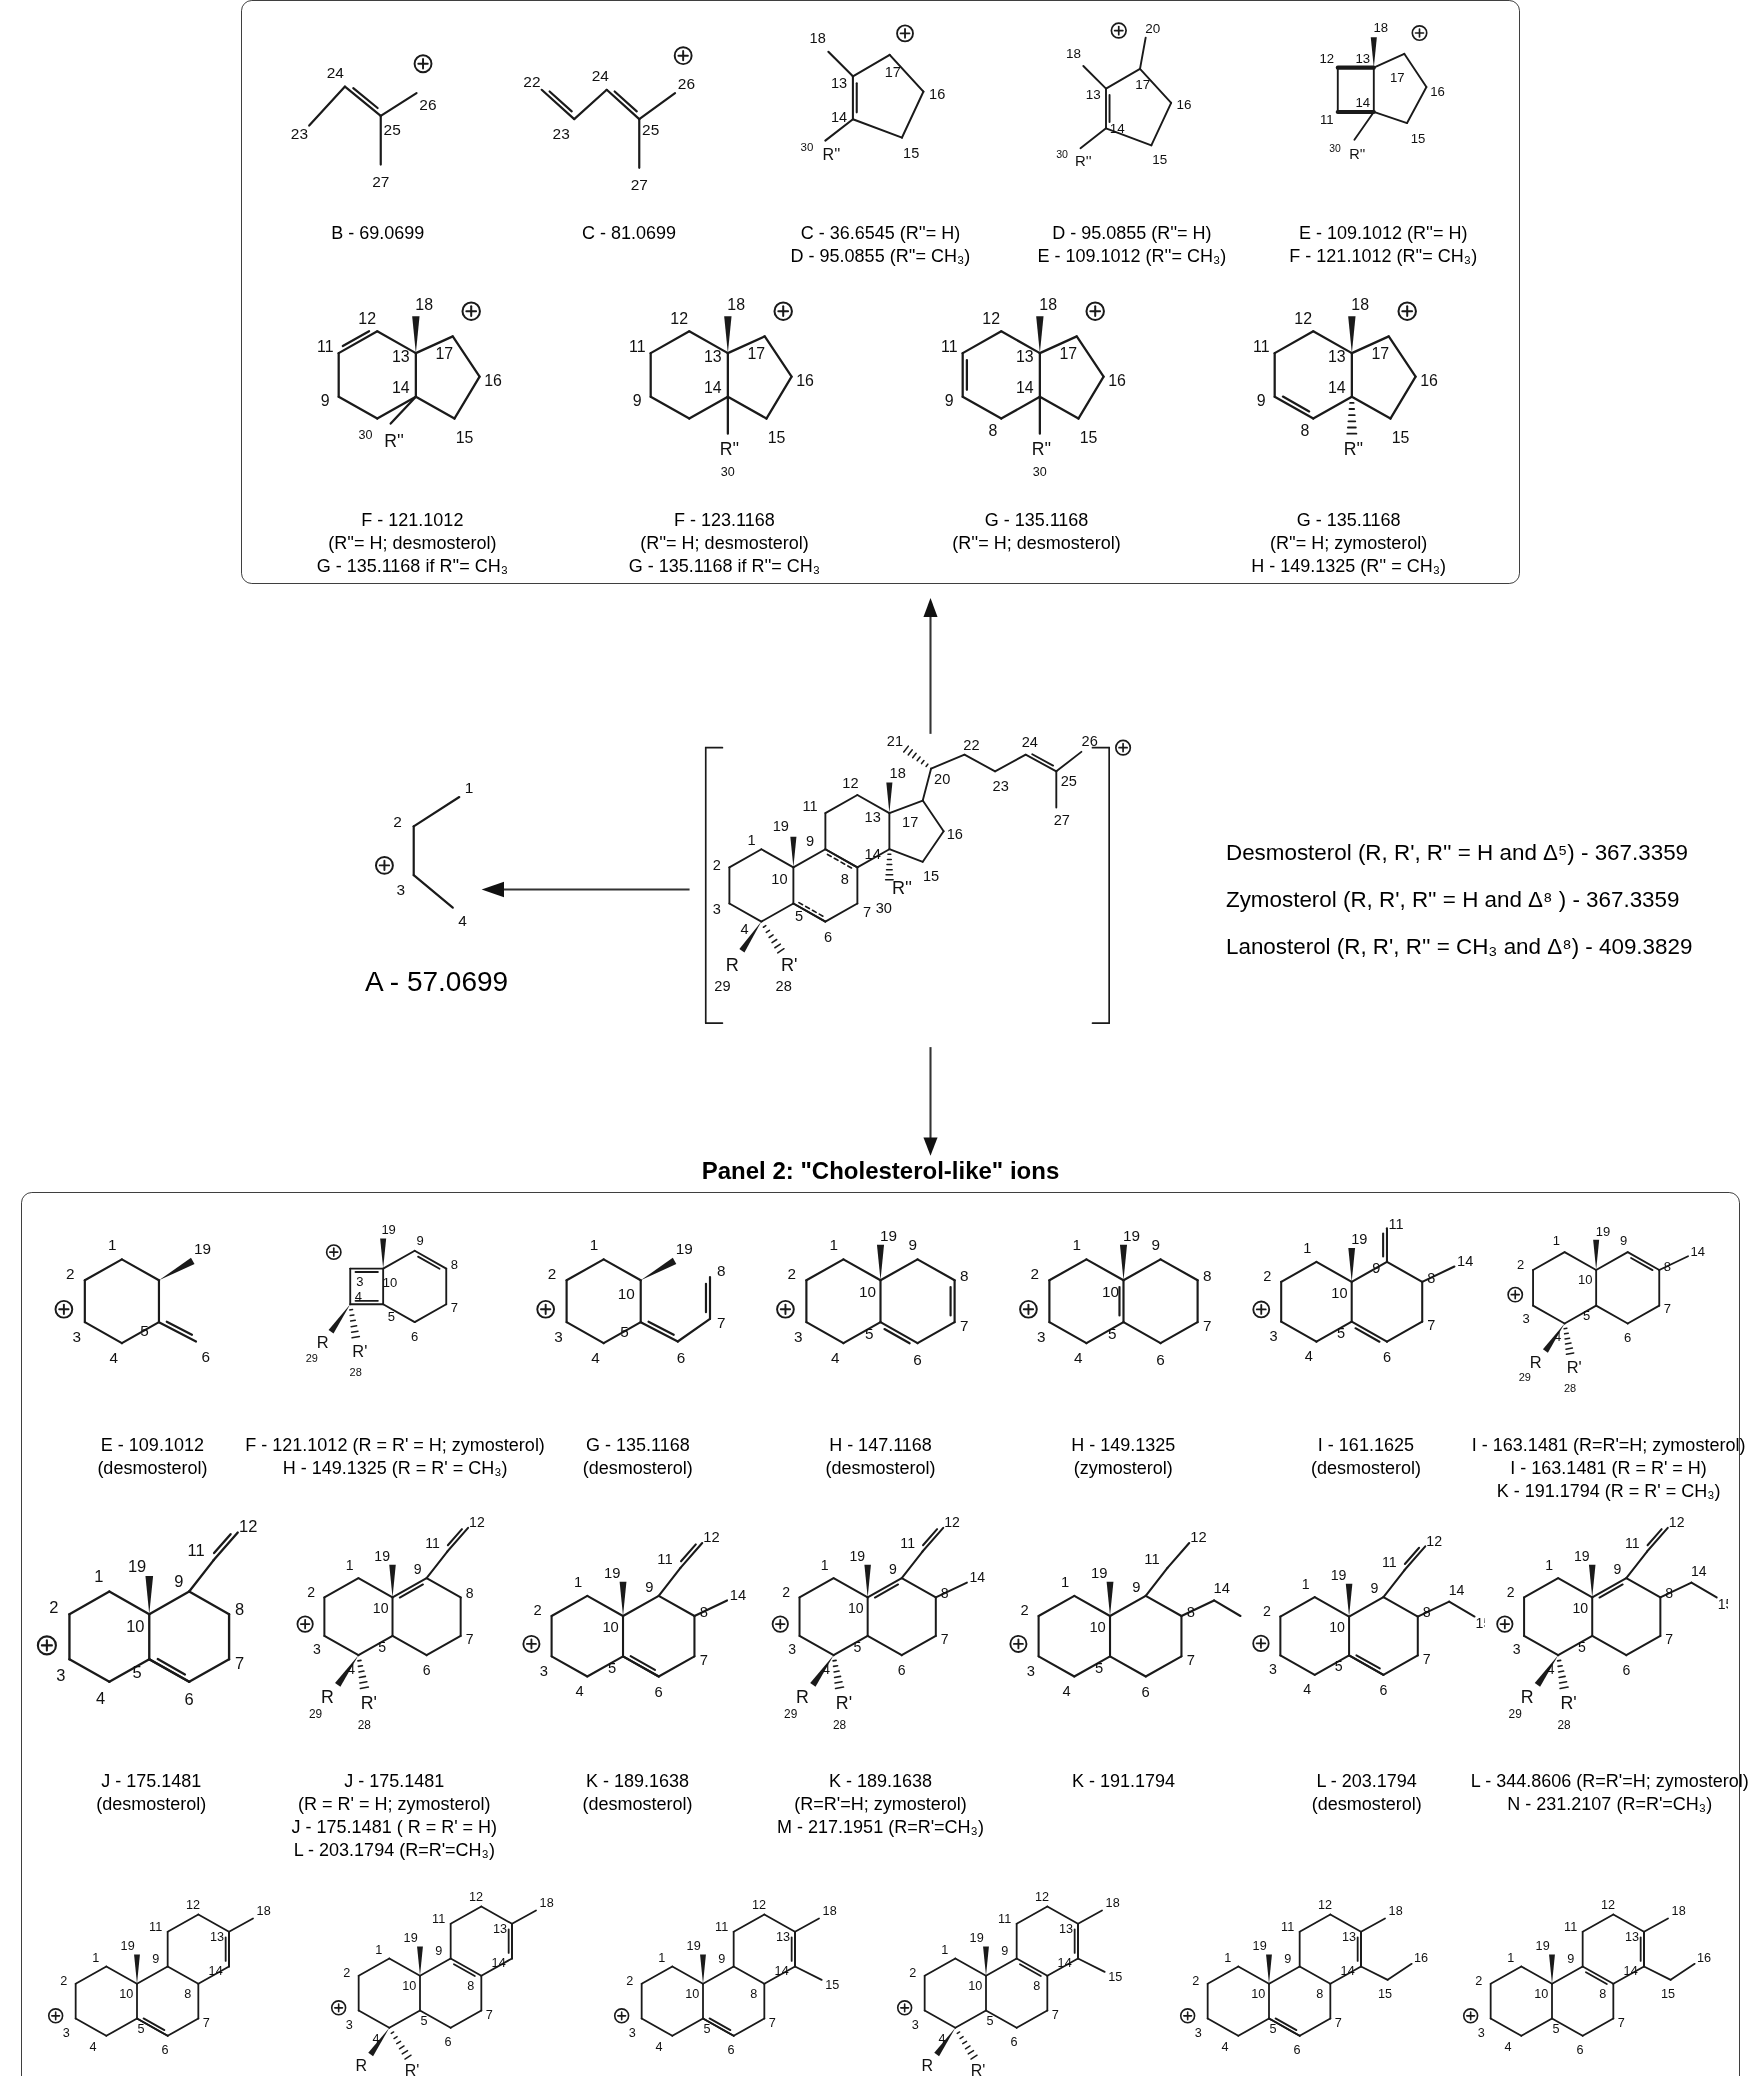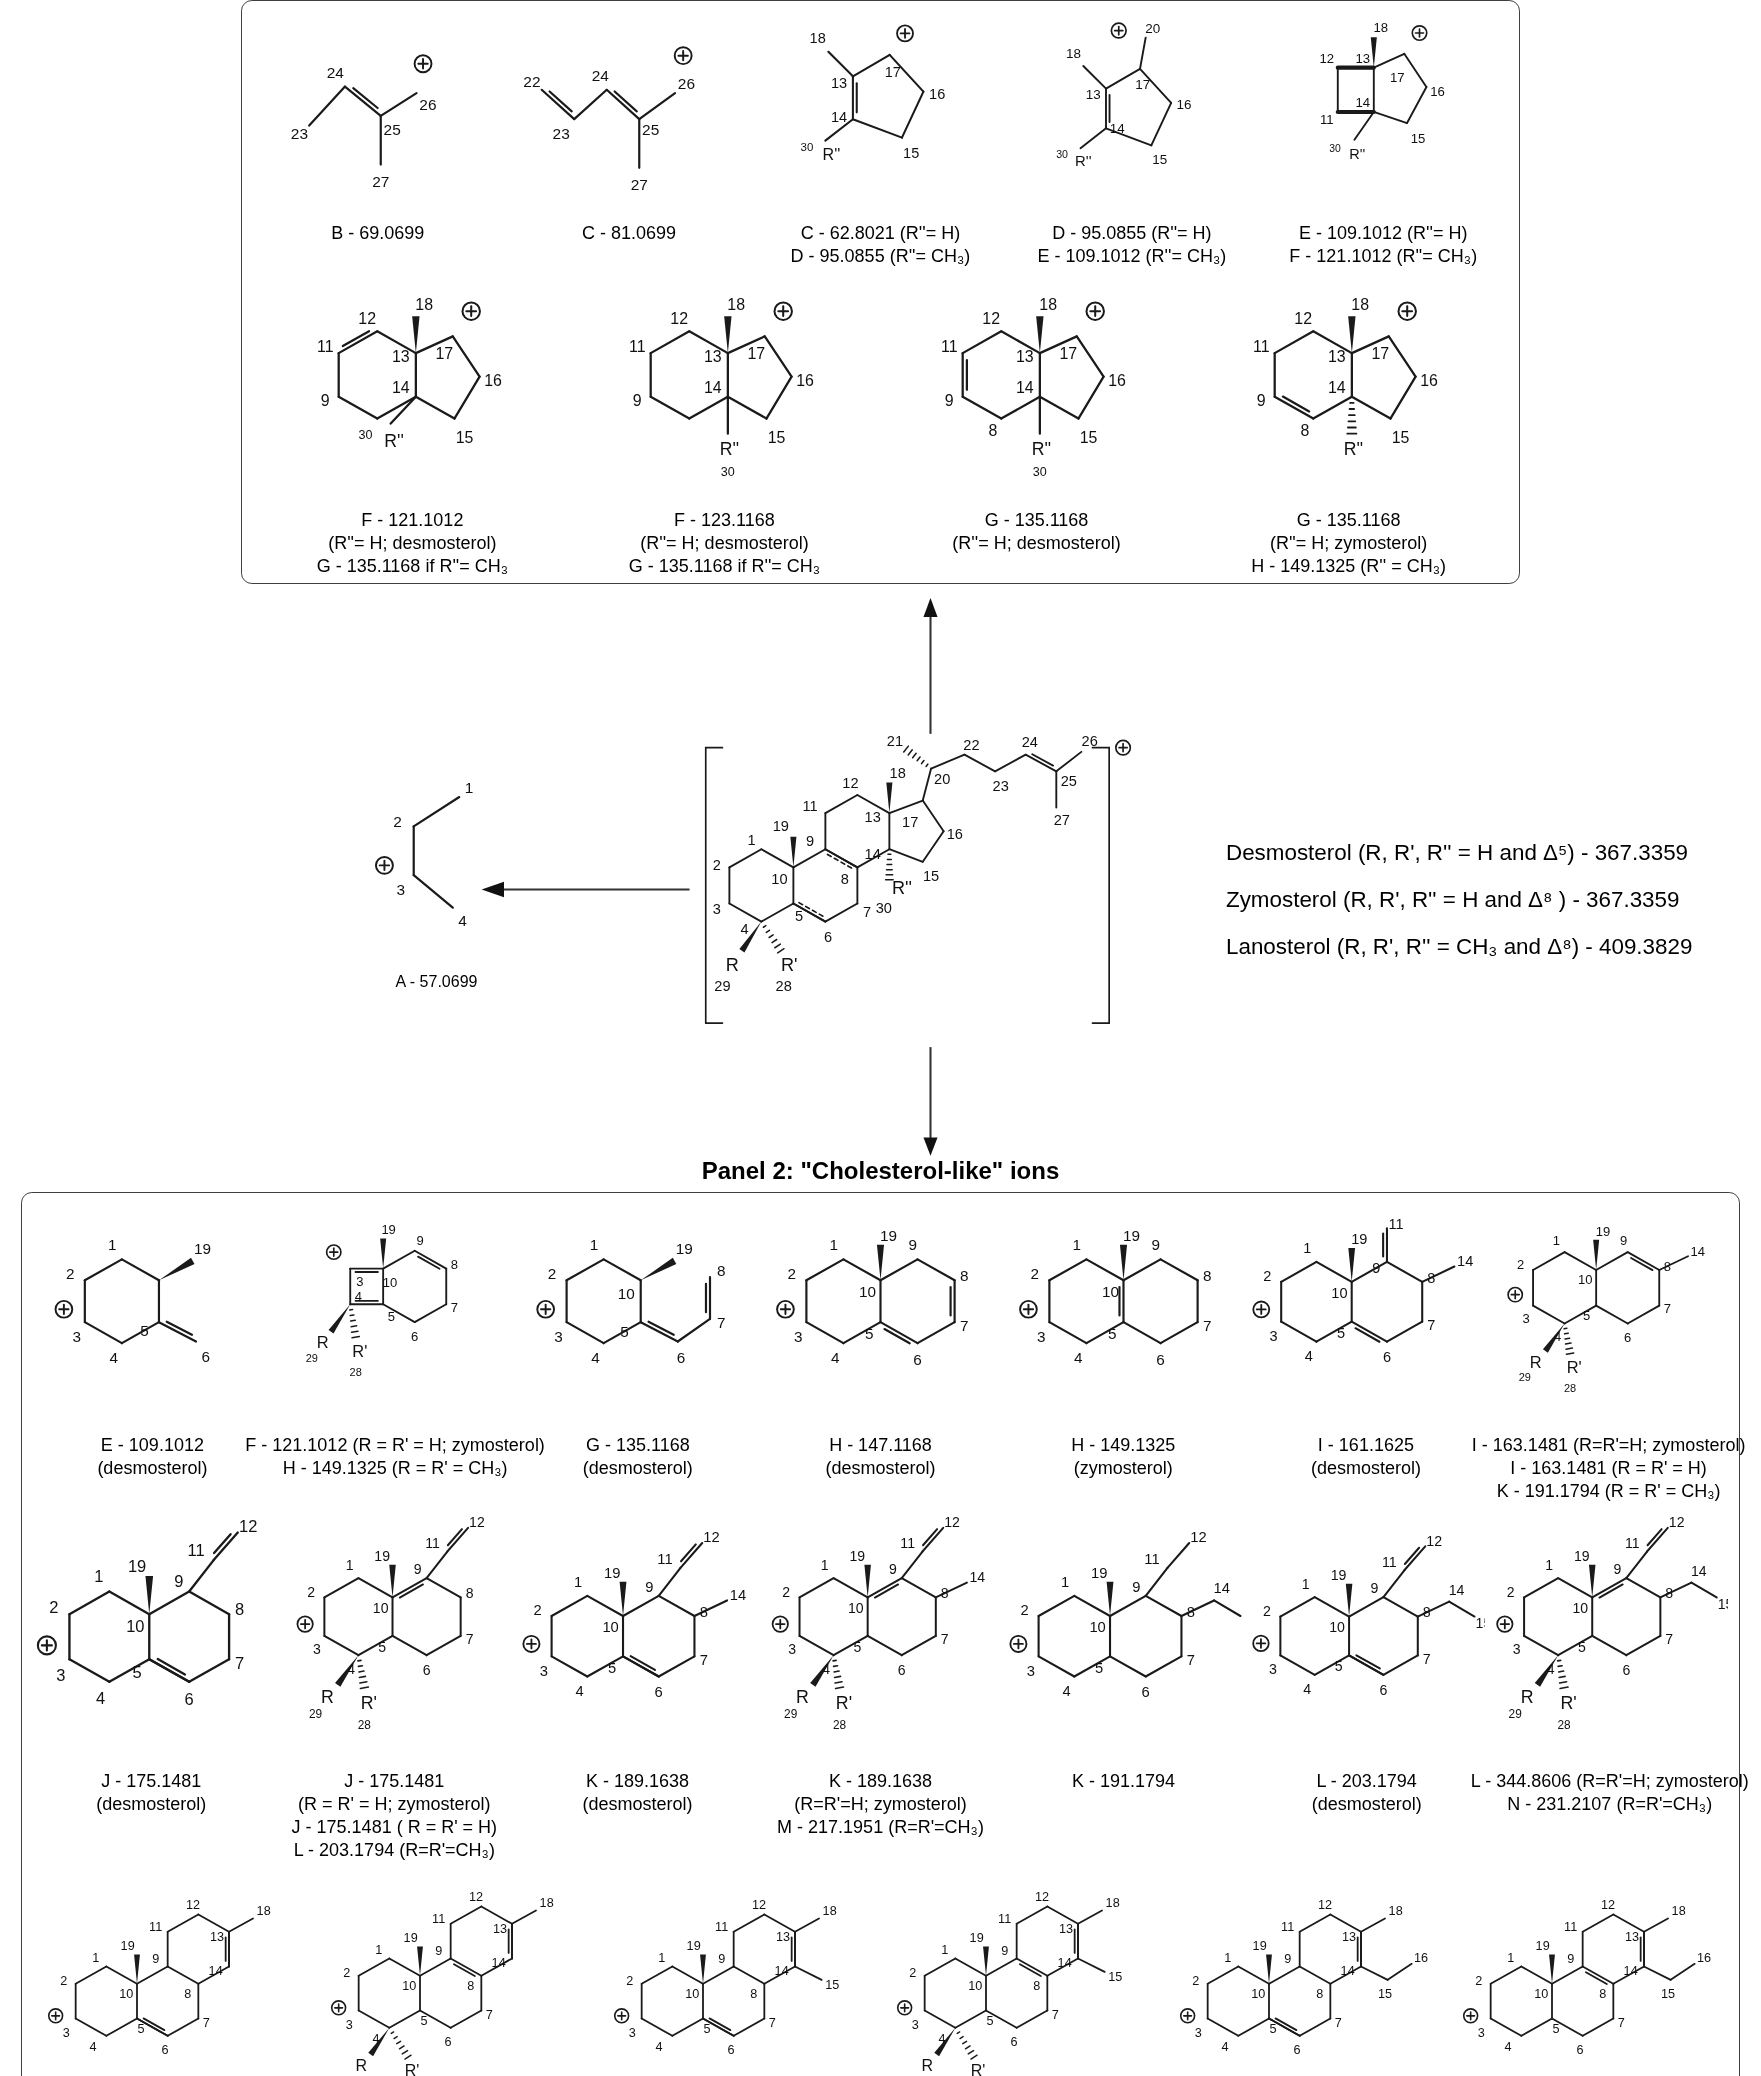--- a/index.html
+++ b/index.html
@@ -9,21 +9,21 @@
   #panel1{width:1279px;padding:14px 5.8px 5.8px 5.8px;}
   #panel2{width:1719px;padding:18px 4.2px 9px 4.2px;}
   .srow{display:flex;justify-content:space-evenly;align-items:flex-start;}
   .card{display:flex;flex-direction:column;align-items:center;}
   .mol{display:block;margin:0 auto;}
   .caption{text-align:center;font-size:18px;line-height:23px;margin-top:20px;white-space:nowrap;}
   .caption .b{font-weight:normal;}
   #middle{position:relative;height:573px;}
   .abs{position:absolute;}
   #mid-text div{font-size:22.4px;line-height:47px;white-space:nowrap;}
-  #frag-a .caption{font-size:16px;}
+  #frag-a .caption{font-size:28px;}
   svg text{fill:#111;}
 </style>
 </head>
 <body>
 
 <div>
 
   <div id="panel1" class="panel">
     <div class="srow" id="p1r1">
         <div class="card" style="width: 243px;">
@@ -85,21 +85,21 @@
             <text x="93" y="52" font-size="9.5" text-anchor="middle" dominant-baseline="middle">16</text>
             <text x="76" y="91" font-size="9.5" text-anchor="middle" dominant-baseline="middle">15</text>
             <text x="29" y="67" font-size="9.5" text-anchor="middle" dominant-baseline="middle">14</text>
             <text x="8" y="87" font-size="7.5" text-anchor="middle" dominant-baseline="middle">30</text>
             <text x="24" y="92" font-size="10.5" text-anchor="middle" dominant-baseline="middle">R''</text>
             <circle cx="72" cy="12" r="5.2" fill="none" stroke="#1a1a1a" stroke-width="1.2"></circle>
             <line x1="69.1" y1="12" x2="74.9" y2="12" stroke="#1a1a1a" stroke-width="1.2" stroke-linecap="round"></line>
             <line x1="72" y1="9.1" x2="72" y2="14.9" stroke="#1a1a1a" stroke-width="1.2" stroke-linecap="round"></line>
           </svg>
           <div class="caption">
-            <div class="capline">C - 62.8021 (R''= H)</div>
+            <div class="capline">C - 36.6545 (R''= H)</div>
             <div class="capline b">D - 95.0855 (R''= CH₃)</div>
           </div>
         </div>
         <div class="card" style="width: 243px;">
           <svg viewBox="0 0 112 132" class="mol" style="height: 187px; width: 100%;">
             <line x1="38" y1="52" x2="62" y2="38" stroke="#1a1a1a" stroke-width="1.35" stroke-linecap="round"></line>
             <line x1="62" y1="38" x2="84" y2="62" stroke="#1a1a1a" stroke-width="1.35" stroke-linecap="round"></line>
             <line x1="84" y1="62" x2="70" y2="92" stroke="#1a1a1a" stroke-width="1.35" stroke-linecap="round"></line>
             <line x1="70" y1="92" x2="38" y2="80" stroke="#1a1a1a" stroke-width="1.35" stroke-linecap="round"></line>
             <line x1="38" y1="80" x2="38" y2="52" stroke="#1a1a1a" stroke-width="1.35" stroke-linecap="round"></line>

